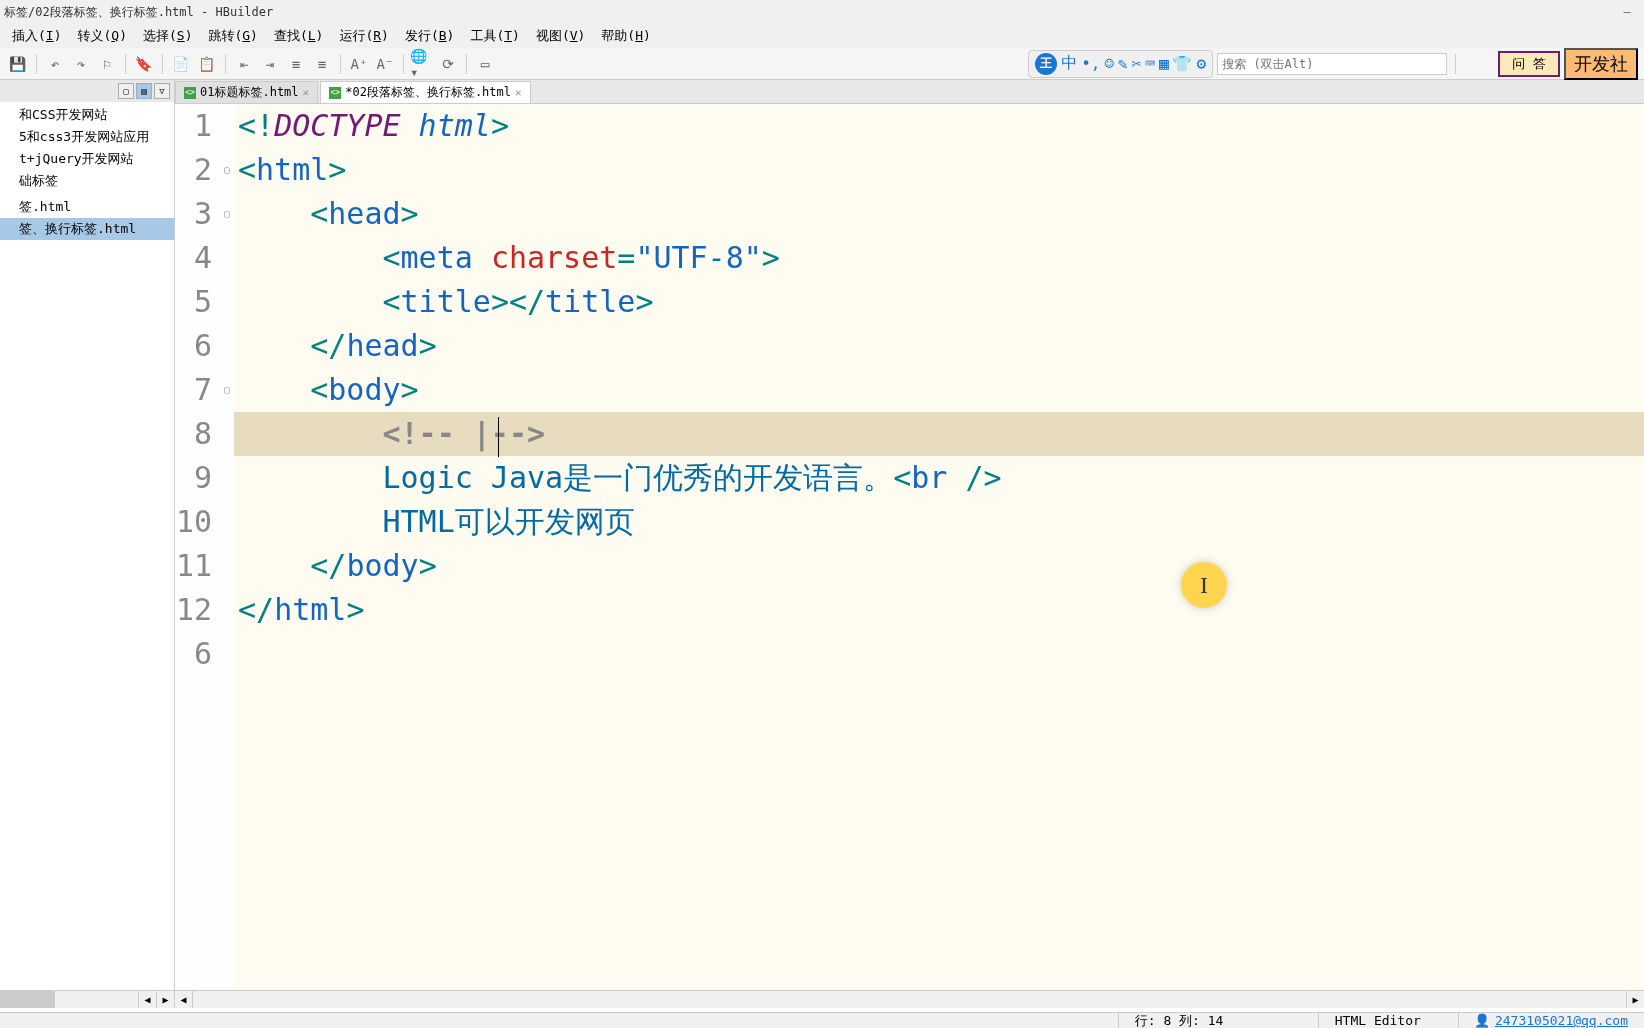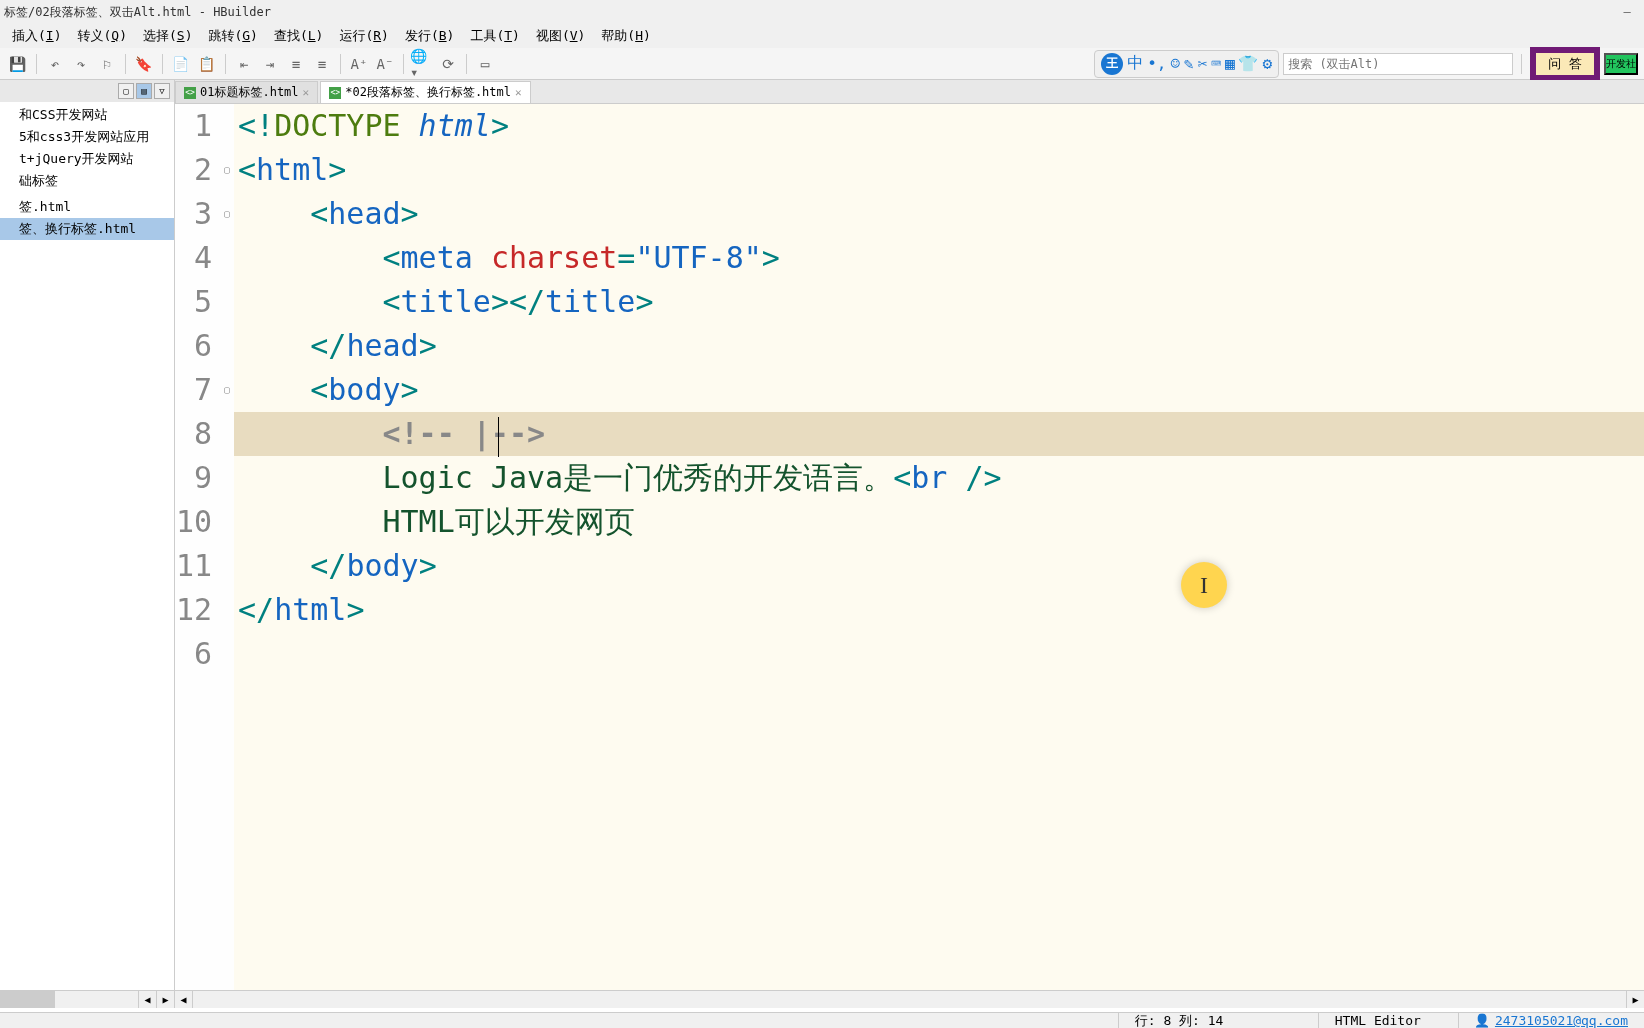--- a/index.html
+++ b/index.html
@@ -17,22 +17,22 @@
 
 
 .toolbar { height: 32px; background: #f5f5f5; border-bottom: 1px solid #ccc; display: flex; align-items: center; padding: 0 6px; gap: 2px; }
 .tool-btn { width: 24px; height: 24px; display: flex; align-items: center; justify-content: center; color: #666; font-size: 14px; cursor: pointer; }
 .tool-sep { width: 1px; height: 20px; background: #ccc; margin: 0 4px; }
 .toolbar-right { margin-left: auto; display: flex; align-items: center; gap: 4px; }
 .search-box { width: 230px; height: 22px; border: 1px solid #ccc; padding: 0 4px; font-size: 12px; color: #3b82f6; }
 .ime-widget { display: flex; align-items: center; gap: 4px; background: #f0f0f0; border: 1px solid #ccc; padding: 2px 6px; border-radius: 4px; }
 .ime-icon { width: 22px; height: 22px; border-radius: 50%; background: #1976d2; color: #fff; display: flex; align-items: center; justify-content: center; font-size: 12px; font-weight: bold; }
 .ime-sym { font-size: 16px; color: #1976d2; }
-.ask-btn { padding: 2px 12px; background: #fbe9b7; border: 6px solid #701a75; font-size: 13px; }
-.dev-btn { padding: 2px 0; background: #22c55e; font-size: 10px; }
+.ask-btn { padding: 2px 12px; background: #fbe9b7; border: 2px solid #701a75; font-size: 13px; margin-left: 34px; }
+.dev-btn { padding: 2px 8px; background: #fdba74; font-size: 18px; }
 
 
 .main { display: flex; height: calc(100% - 100px); }
 
 
 .sidebar { width: 175px; background: #fff; border-right: 1px solid #ccc; display: flex; flex-direction: column; }
 .sidebar-header { height: 22px; background: #e8e8e8; display: flex; align-items: center; justify-content: flex-end; padding: 0 4px; gap: 2px; }
 .sidebar-hbtn { width: 16px; height: 16px; border: 1px solid #aaa; background: #f0f0f0; font-size: 9px; display: flex; align-items: center; justify-content: center; }
 .sidebar-hbtn.active { background: #a8c8e8; }
 .tree { flex: 1; font-size: 13px; padding: 2px 0; overflow: hidden; }
@@ -59,23 +59,23 @@
 .line { height: 44px; line-height: 44px; white-space: pre; padding-left: 4px; }
 .gutter .line { background: transparent; padding: 0; }
 .line.current { background: #e8dcc0; }
 .cursor-line { position: absolute; left: 264px; top: 313px; width: 1px; height: 40px; background: #000; }
 
 
 .tag { color: #1565c0; }
 .attr { color: #c62828; }
 .str { color: #1565c0; }
 .punct { color: #008080; }
-.text { color: #14532d; }
+.text { color: #0369a1; }
 .doctype { color: #1565c0; font-style: italic; }
-.doctype-word { color: #4d7c0f; }
+.doctype-word { color: #701a75; font-style: italic; }
 .comment { color: #888; font-weight: bold;}
 
 
 .cursor-highlight { position: absolute; left: 1006px; top: 458px; width: 46px; height: 46px; border-radius: 50%; background: #ffd54f; display: flex; align-items: center; justify-content: center; font-family: serif; font-size: 24px; color: #333; box-shadow: 0 0 8px rgba(0,0,0,0.2); }
 
 .editor-hscroll { height: 18px; border-top: 1px solid #ccc; background: #f0f0f0; display: flex; }
 .editor-hscroll .scroll-arrow:first-child { border-left: none; border-right: 1px solid #ccc; }
 
 
 .statusbar { position: absolute; bottom: 0; left: 0; right: 0; height: 16px; background: #f0f0f0; border-top: 1px solid #ccc; display: flex; align-items: center; font-size: 13px; }
@@ -83,21 +83,21 @@
 .status-seg:first-child { border-left: none; flex: 1; }
 .status-seg.pos { flex: 0 0 auto; min-width: 200px; }
 .status-seg.editor-type { min-width: 140px; }
 .user-icon { color: #43a047; margin-right: 4px; }
 .user-link { color: #1976d2; text-decoration: underline; }
 </style>
 </head>
 <body>
 
 <div class="titlebar">
-  <span>标签/02段落标签、双击Alt.html - HBuilder</span>
+  <span>标签/02段落标签、换行标签.html - HBuilder</span>
   <div class="titlebar-right">
     <span class="win-btn">—</span>
   </div>
 </div>
 
 <div class="menubar">
     <span class="menu-item">插入(<span class="menu-u">I</span>)</span>
     <span class="menu-item">转义(<span class="menu-u">Q</span>)</span>
     <span class="menu-item">选择(<span class="menu-u">S</span>)</span>
     <span class="menu-item">跳转(<span class="menu-u">G</span>)</span>

